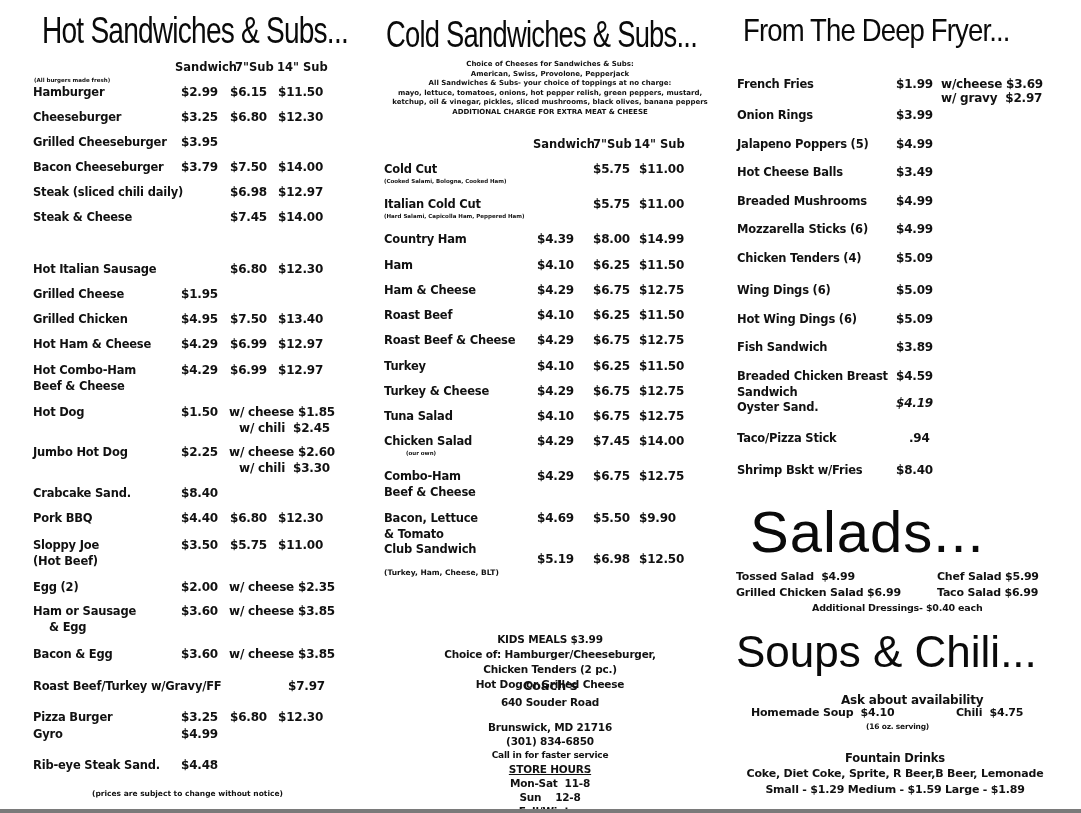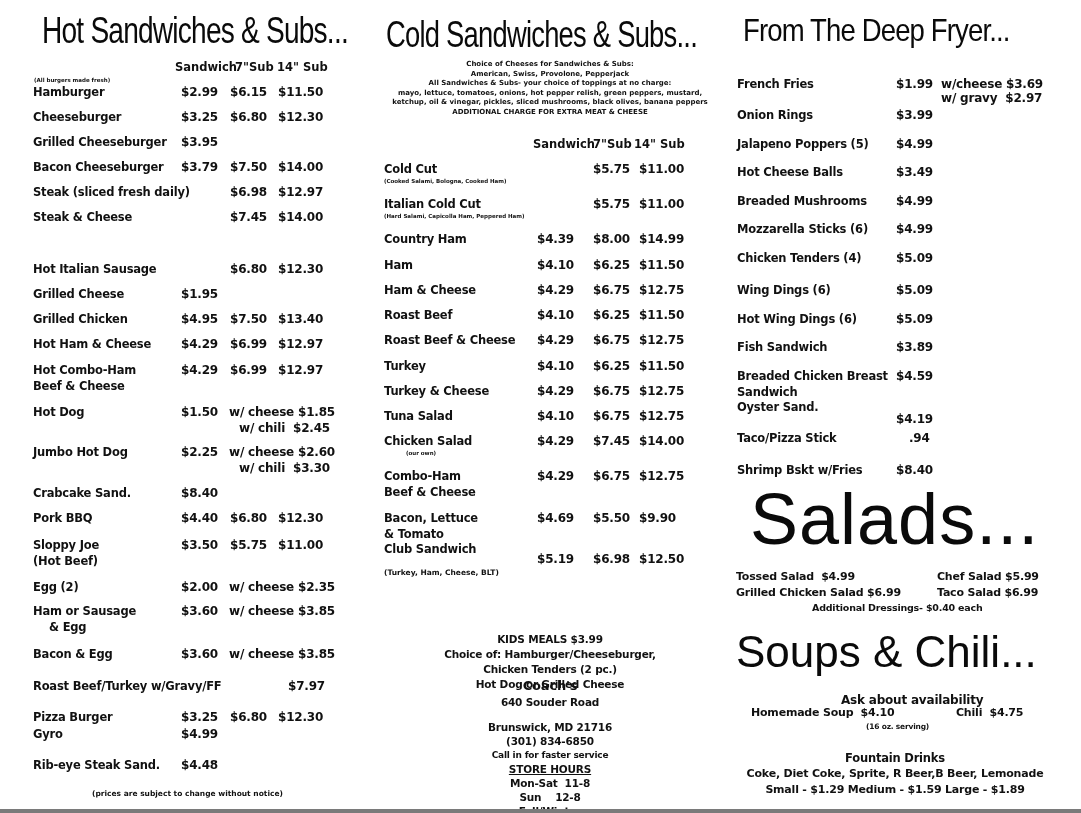--- a/index.html
+++ b/index.html
@@ -35,21 +35,21 @@
     <div class="abs item" style="left:33px; top:110px;">Cheeseburger</div>
     <div class="abs price" style="left:181px; top:110px;">$3.25</div>
     <div class="abs price" style="left:230px; top:110px;">$6.80</div>
     <div class="abs price" style="left:278px; top:110px;">$12.30</div>
     <div class="abs item" style="left:33px; top:135px;">Grilled Cheeseburger</div>
     <div class="abs price" style="left:181px; top:135px;">$3.95</div>
     <div class="abs item" style="left:33px; top:160px;">Bacon Cheeseburger</div>
     <div class="abs price" style="left:181px; top:160px;">$3.79</div>
     <div class="abs price" style="left:230px; top:160px;">$7.50</div>
     <div class="abs price" style="left:278px; top:160px;">$14.00</div>
-    <div class="abs item" style="left:33px; top:185px;">Steak (sliced fresh daily)</div>
+    <div class="abs item" style="left:33px; top:185px;">Steak (sliced chili daily)</div>
     <div class="abs price" style="left:230px; top:185px;">$6.98</div>
     <div class="abs price" style="left:278px; top:185px;">$12.97</div>
     <div class="abs item" style="left:33px; top:210px;">Steak &amp; Cheese</div>
     <div class="abs price" style="left:230px; top:210px;">$7.45</div>
     <div class="abs price" style="left:278px; top:210px;">$14.00</div>
     <div class="abs item" style="left:33px; top:262px;">Hot Italian Sausage</div>
     <div class="abs price" style="left:230px; top:262px;">$6.80</div>
     <div class="abs price" style="left:278px; top:262px;">$12.30</div>
     <div class="abs item" style="left:33px; top:287px;">Grilled Cheese</div>
     <div class="abs price" style="left:181px; top:287px;">$1.95</div>
@@ -228,28 +228,28 @@
     <div class="abs item" style="left:737px; top:283px;">Wing Dings (6)</div>
     <div class="abs price" style="left:896px; top:283px;">$5.09</div>
     <div class="abs item" style="left:737px; top:312px;">Hot Wing Dings (6)</div>
     <div class="abs price" style="left:896px; top:312px;">$5.09</div>
     <div class="abs item" style="left:737px; top:340px;">Fish Sandwich</div>
     <div class="abs price" style="left:896px; top:340px;">$3.89</div>
     <div class="abs item" style="left:737px; top:369px;">Breaded Chicken Breast</div>
     <div class="abs item" style="left:737px; top:385px;">Sandwich</div>
     <div class="abs price" style="left:896px; top:369px;">$4.59</div>
     <div class="abs item" style="left:737px; top:400px;">Oyster Sand.</div>
-    <div class="abs price" style="left:896px; top:412px;">$4.19</div>
+    <div class="abs price" style="left:896px; top:396px;font-style:italic;">$4.19</div>
     <div class="abs item" style="left:737px; top:431px;">Taco/Pizza Stick</div>
     <div class="abs price" style="left:909px; top:431px;">.94</div>
     <div class="abs item" style="left:737px; top:463px;">Shrimp Bskt w/Fries</div>
     <div class="abs price" style="left:896px; top:463px;">$8.40</div>
   </div>
 
-<div class="abs title" style="left:750px; top:489px; font-size:72px; letter-spacing:1px; line-height:60px;">Salads...</div>
+<div class="abs title" style="left:750px; top:502px; font-size:58px; letter-spacing:1px; line-height:60px;">Salads...</div>
 <div class="abs item" style="left:736px; top:570px; font-size:11px; white-space:pre;">Tossed Salad  $4.99</div>
 <div class="abs item" style="left:937px; top:570px; font-size:11px;">Chef Salad $5.99</div>
 <div class="abs item" style="left:736px; top:586px; font-size:11px;">Grilled Chicken Salad $6.99</div>
 <div class="abs item" style="left:937px; top:586px; font-size:11px;">Taco Salad $6.99</div>
 <div class="abs item" style="left:812px; top:602px; font-size:9.5px;">Additional Dressings- $0.40 each</div>
 
 <div class="abs title" style="left:736px; top:627px; font-size:44px; letter-spacing:0px; line-height:50px;">Soups &amp; Chili...</div>
 <div class="abs item" style="left:841px; top:693px; font-size:12px;">Ask about availability</div>
 <div class="abs item" style="left:751px; top:706px; font-size:11px; white-space:pre;">Homemade Soup  $4.10</div>
 <div class="abs item" style="left:956px; top:706px; font-size:11px; white-space:pre;">Chili  $4.75</div>

